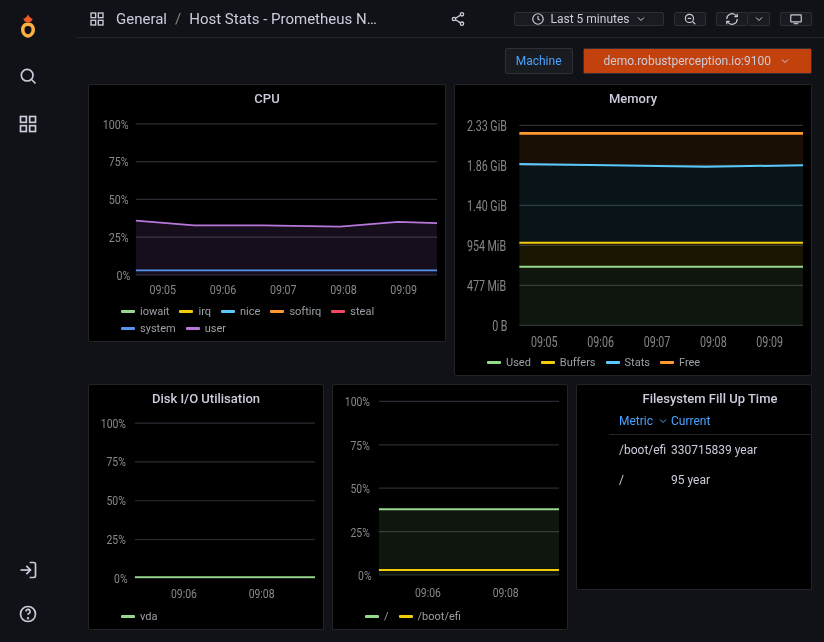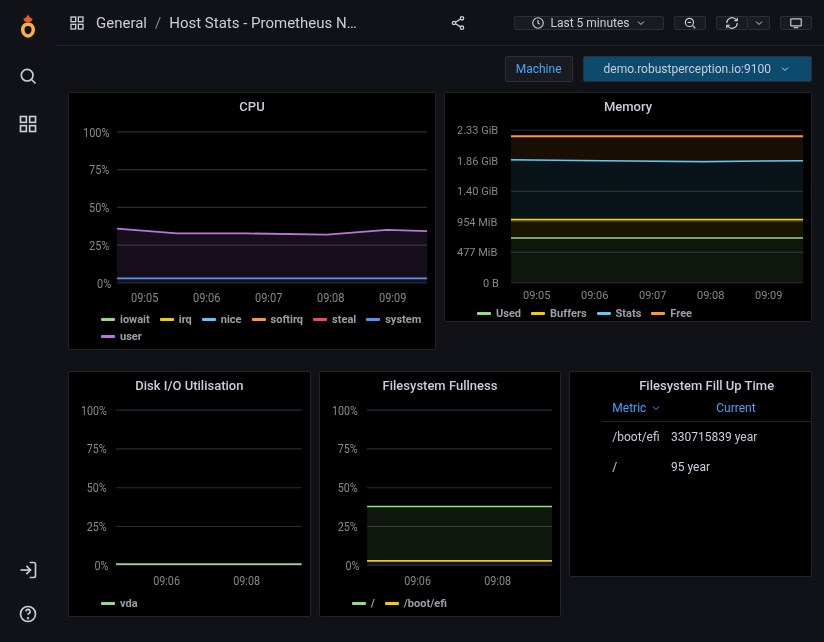--- a/index.html
+++ b/index.html
@@ -1,45 +1,45 @@
 <!DOCTYPE html>
 <html><head>
 <meta charset="utf-8">
 <style>
   * { box-sizing: border-box; margin: 0; padding: 0; }
   html, body { width: 824px; height: 642px; background: #111217; color: #ccccdc; font-family: -apple-system, BlinkMacSystemFont, "Segoe UI", Roboto, sans-serif; font-size: 12px; overflow: hidden; }
-  .app { display: flex; height: 100%; }
+  .app { display: flex; height: 100%; gap: 20px; }
   .left-rail { width: 56px; background: #111217; display: flex; flex-direction: column; align-items: center; padding-top: 12px; gap: 24px; border-right: 0; }
   .rail-bottom { margin-top: auto; margin-bottom: 16px; display:flex; flex-direction:column; gap:20px; align-items:center;}
   .rail-icon { width: 24px; height: 24px; display:flex; align-items:center; justify-content:center; color:#ccccdc; cursor:pointer;}
   .logo { width: 28px; height: 28px; }
   .main { flex: 1; display:flex; flex-direction:column; }
   .topbar { display:flex; align-items:center; height:46px; padding:0 12px; gap:10px; border-bottom:1px solid #222426;}
   .breadcrumb { display:flex; align-items:center; gap:8px; font-size:15px; color:#ccccdc; flex:1; min-width:0;}
   .breadcrumb .sep { color:#888; }
   .breadcrumb .title-cur { white-space:nowrap; overflow:hidden; text-overflow:ellipsis; max-width: 240px;}
   .icon-btn { height:14px; min-width:30px; border:1px solid #2d2f34; border-radius:2px; background:#181b1f; color:#ccccdc; display:inline-flex; align-items:center; justify-content:center; cursor:pointer; padding:0 8px; gap:6px;}
   .icon-btn.noborder { border:none; background:transparent;}
   .time-picker { font-size:12px; }
   .btn-group { display:flex; }
   .btn-group .icon-btn:not(:first-child){ border-left:none;}
   .controls-row { display:flex; align-items:center; gap:10px; padding:10px 12px 4px 12px;justify-content:flex-end;}
   .var-label { color:#4aa3ff; border:1px solid #2d2f34; border-radius:2px; padding:5px 10px; background:#181b1f; font-size:12px;}
-  .var-value { border:1px solid #2d2f34; border-radius:2px; padding:5px 20px; background:#0c4a6e; font-size:12px; display:flex; align-items:center; gap:8px; cursor:pointer;}
+  .var-value { border:1px solid #2d2f34; border-radius:2px; padding:5px 20px; background:#c2410c; font-size:12px; display:flex; align-items:center; gap:8px; cursor:pointer;}
   .panels { flex:1; padding:6px 12px 12px 12px; display:grid; grid-template-columns: 1fr 1fr; grid-template-rows: auto auto; gap:8px;}
   .panel { background:#000000; border:1px solid #222426; border-radius:2px; display:flex; flex-direction:column; }
   .panel-title { text-align:center; font-size:13px; color:#ccccdc; padding:6px 0 2px 0; font-weight:500;}
   .panel-body { flex:1; display:flex; flex-direction:column; padding:4px 8px 6px 8px;}
   .chart-area { flex:1; position:relative; }
   svg.chart { width:100%; height:100%; }
-  .legend { display:flex; flex-wrap:wrap; gap:4px 10px; padding:4px 0 0 24px; font-size:11px; color:#9aa0a6;font-weight:bold;}
+  .legend { display:flex; flex-wrap:wrap; gap:4px 10px; padding:4px 0 0 24px; font-size:11px; color:#9aa0a6;}
   .legend-item { display:flex; align-items:center; gap:5px; }
   .swatch { width:14px; height:3px; border-radius:1px; display:inline-block;}
   .row2 { display:grid; grid-template-columns: 1fr 1fr 1fr; gap:8px; grid-column: 1 / span 2;}
-  .table-panel .thead { display:flex; padding:6px 10px; color:#4aa3ff; font-size:12px; border-bottom:1px solid #222426;text-align:center;}
+  .table-panel .thead { display:flex; padding:6px 10px; color:#4aa3ff; font-size:12px; border-bottom:1px solid #222426;}
   .table-panel .thead .col1 { flex:1; display:flex; align-items:center; gap:4px;}
   .table-panel .thead .col2 { width:130px;}
   .table-panel .trow { display:flex; padding:8px 10px; font-size:12px; color:#ccccdc;}
   .table-panel .trow .col1 { flex:1;}
   .table-panel .trow .col2 { width:130px;}
   .axis-label { fill:#888; font-size:11px; }
   .grid-line { stroke:#2a2d33; stroke-width:1; }
 </style>
 </head>
 <body>
@@ -214,21 +214,21 @@
                 <span>system</span>
               </span>
               <span class="legend-item">
                 <span class="swatch" style="background: rgb(184, 119, 217);"></span>
                 <span>user</span>
               </span>
             </div>
         </div>
       </div>
 
-      <div class="panel" style="height:230px;">
+      <div class="panel" style="height:292px;">
         <div class="panel-title">Memory</div>
         <div class="panel-body">
           <div class="chart-area">
             <svg class="chart" viewBox="0 0 350 180" preserveAspectRatio="none">
               <g>
                 <line class="grid-line" x1="58" x2="350" y1="10" y2="10"></line>
                 <line class="grid-line" x1="58" x2="350" y1="40" y2="40"></line>
                 <line class="grid-line" x1="58" x2="350" y1="70" y2="70"></line>
                 <line class="grid-line" x1="58" x2="350" y1="100" y2="100"></line>
                 <line class="grid-line" x1="58" x2="350" y1="130" y2="130"></line>
@@ -301,21 +301,20 @@
             <div class="legend" id="legend-disk">
                 <span class="legend-item">
                   <span class="swatch" style="background: rgb(150, 217, 141);"></span>
                   <span>vda</span>
                 </span>
               </div>
           </div>
         </div>
 
         <div class="panel" style="height:246px;">
-          <div class="panel-title">Filesystem Fullness</div>
           <div class="panel-body">
             <div class="chart-area">
               <svg class="chart" viewBox="0 0 230 175" preserveAspectRatio="none">
                 <line class="grid-line" x1="40" x2="230" y1="10" y2="10"></line>
                 <line class="grid-line" x1="40" x2="230" y1="45" y2="45"></line>
                 <line class="grid-line" x1="40" x2="230" y1="80" y2="80"></line>
                 <line class="grid-line" x1="40" x2="230" y1="115" y2="115"></line>
                 <line class="grid-line" x1="40" x2="230" y1="150" y2="150"></line>
                 <text class="axis-label" x="4" y="14">100%</text>
                 <text class="axis-label" x="10" y="49">75%</text>

